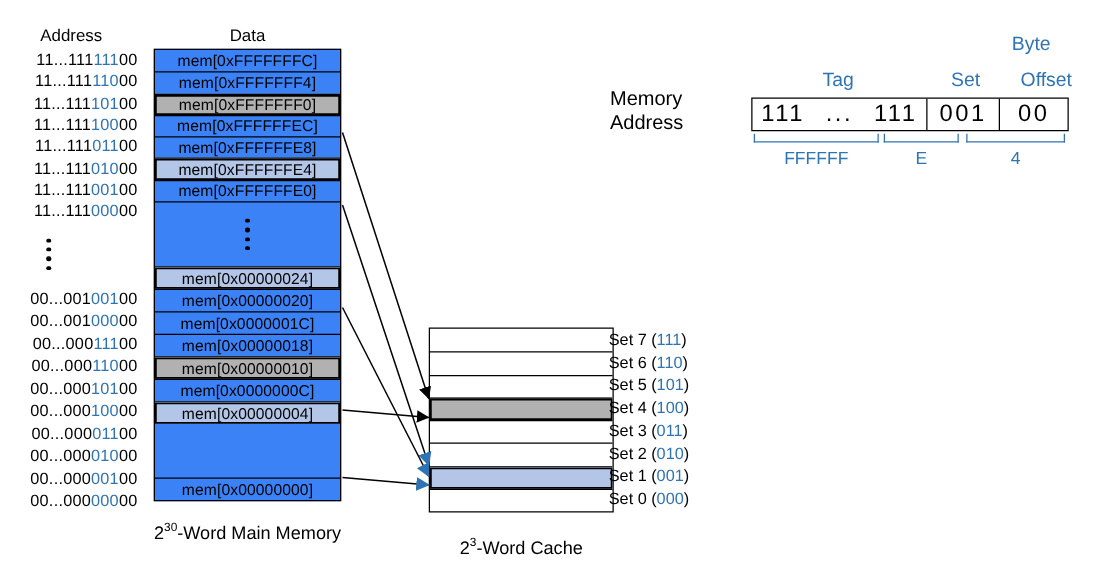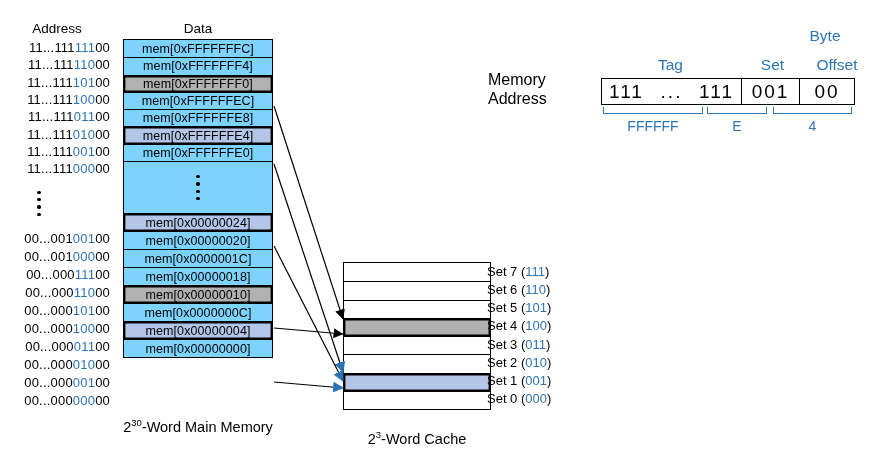--- a/index.html
+++ b/index.html
@@ -14,21 +14,21 @@
   }
   .abs{position:absolute;}
   .ctr{text-align:center;}
   .hdr{font-size:13.5px;}
   
   #addr-col{left:0;top:39px;width:114px;}
   .a-row{display:flex;align-items:center;justify-content:flex-end;
          padding-right:4px;font-size:13px;letter-spacing:.2px;box-sizing:border-box;}
   .bb{color:var(--blue);}
   
-  #mem-table{left:123px;top:39px;width:150px;border:1px solid #000;box-sizing:border-box;background:#7dd3fc;}
+  #mem-table{left:123px;top:39px;width:150px;border:1px solid #000;box-sizing:border-box;background:#3b82f6;}
   .m-row{box-sizing:border-box;display:flex;align-items:center;justify-content:center;
          font-size:12.5px;letter-spacing:.1px;}
   .m-row.bt{border-top:1px solid #000;}
   .hl-grey{background:var(--rowgrey);box-shadow:inset 0 0 0 1.4px #000;}
   .hl-blue{background:var(--rowblue);box-shadow:inset 0 0 0 1.4px #000;}
   .dots{display:flex;flex-direction:column;align-items:center;justify-content:center;gap:4px;}
   .dot{width:3.4px;height:3.4px;border-radius:50%;background:#000;}
   
   #cache-table{left:343px;top:262px;width:148px;height:148px;border:1px solid #000;box-sizing:border-box;background:#fff;}
   .c-row{box-sizing:border-box;height:18.25px;}
@@ -201,21 +201,21 @@
     </div>
     <div class="m-row bt hl-grey" style="height: 18px;">
       <span>mem[0x00000010]</span>
     </div>
     <div class="m-row bt" style="height: 18px;">
       <span>mem[0x0000000C]</span>
     </div>
     <div class="m-row bt hl-blue" style="height: 18px;">
       <span>mem[0x00000004]</span>
     </div>
-    <div class="m-row bt" style="height: 18px;">
+    <div class="m-row bt" style="height: 18px; margin-top: 43px;">
       <span>mem[0x00000000]</span>
     </div>
   </div>
 
 <div class="abs ctr caption" style="left:93px;top:417px;width:210px;"><span>2</span><sup>30</sup><span>-Word Main Memory</span></div>
 
 <div id="cache-table" class="abs">
     <div class="c-row"></div>
     <div class="c-row bt"></div>
     <div class="c-row bt"></div>

